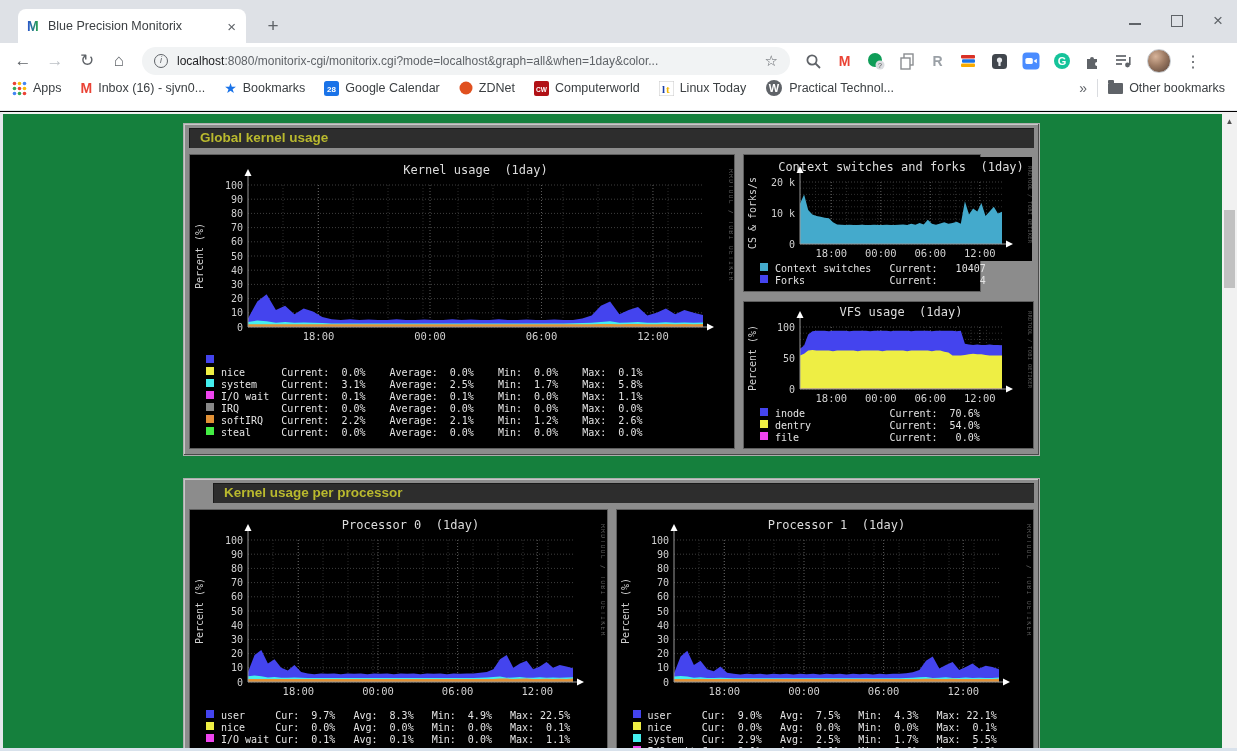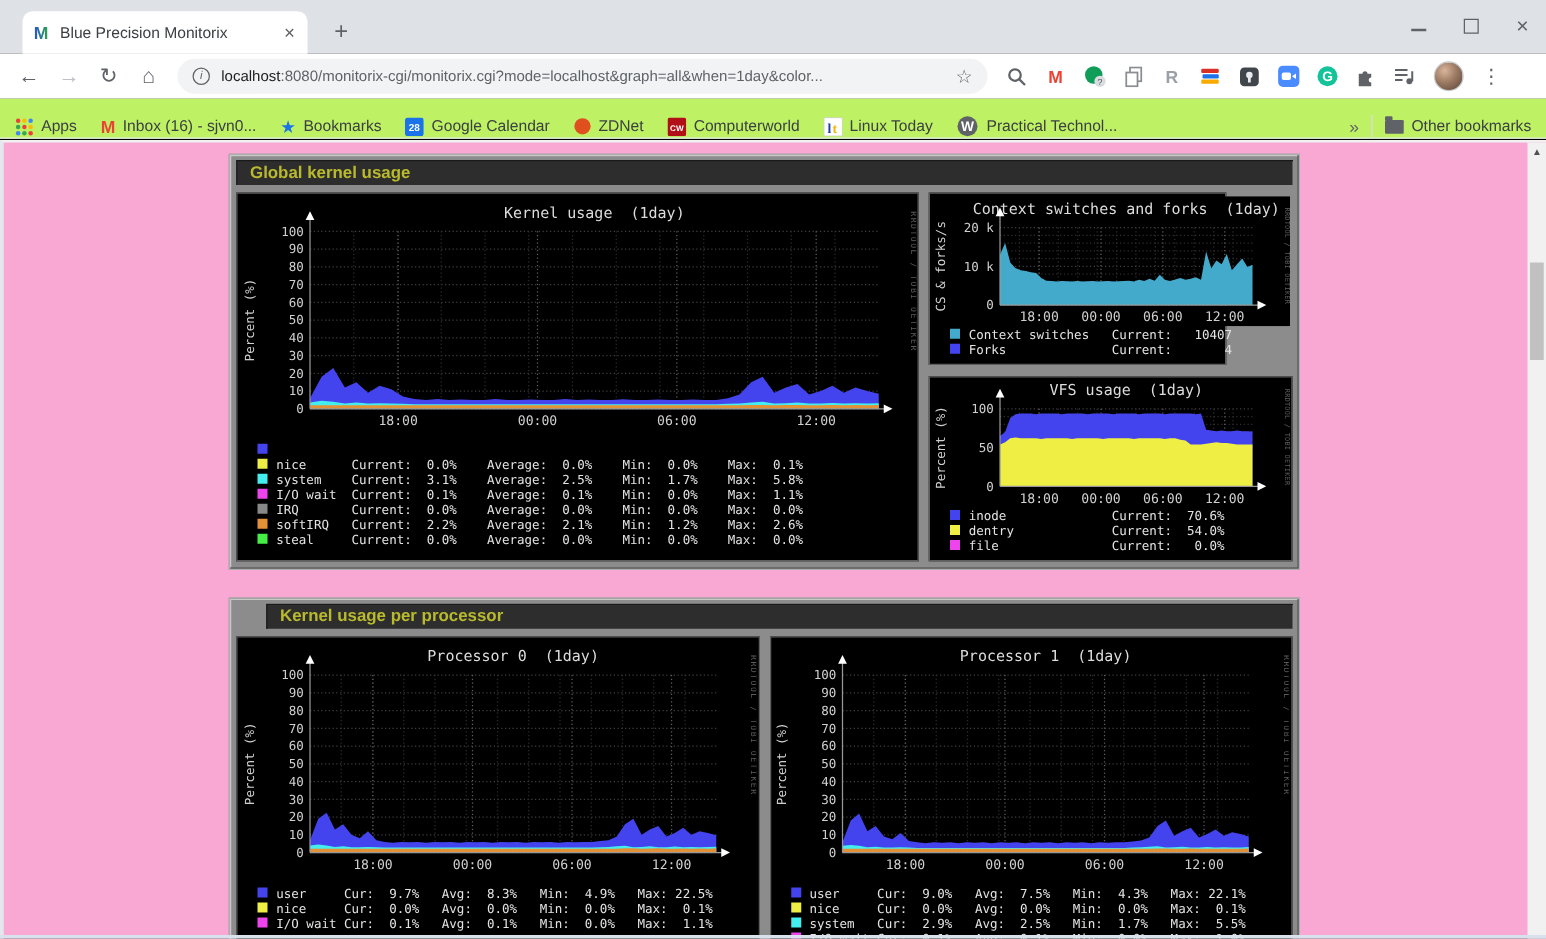--- a/index.html
+++ b/index.html
@@ -33,32 +33,32 @@
   .url .host { color:#202124; }
   .url .rest { color:#5f6368; }
   .star-btn { color:#5f6368; font-size:15px; flex:none; }
   .ext-row { display:flex; align-items:center; gap:12px; margin-left:14px; }
   .ext { width:19px; height:19px; display:flex; align-items:center; justify-content:center; position:relative; }
   .avatar { width:24px; height:24px; border-radius:50%;
             background:radial-gradient(circle at 35% 30%, #d8b49a 0%, #9c7a63 45%, #574237 100%);
             border:1px solid #c5c9ce; }
   .menu-dots { color:#5f6368; font-size:16px; padding:0 4px; }
 
-  .bookmarksbar { position:absolute; top:79px; left:0; right:0; height:32px; background:#bef264;
-                  display:flex; align-items:flex-end; padding:0 12px; font-size:12.5px; color:#3c4043;
+  .bookmarksbar { position:absolute; top:79px; left:0; right:0; height:32px; background:#ffffff;
+                  display:flex; align-items:flex-start; padding:0 12px; font-size:12.5px; color:#3c4043;
                   border-bottom:1px solid #e8eaed; }
   .bm { display:flex; align-items:center; gap:6px; margin-right:19px; white-space:nowrap; }
   .bm-right { margin-left:auto; display:flex; align-items:center; gap:10px; }
   .bm-sep { width:1px; height:18px; background:#dadce0; }
   .folder { width:15px; height:11px; background:#5f6368; border-radius:1px; position:relative; display:inline-block; }
   .folder:before { content:""; position:absolute; top:-3px; left:0; width:6px; height:3px; background:#5f6368;
                    border-radius:1px 1px 0 0; }
 
   
-  .page { position:absolute; top:112px; left:0; right:0; bottom:0; background:#f9a8d4;
+  .page { position:absolute; top:112px; left:0; right:0; bottom:0; background:#15803d;
           border-top:2px solid #f1f1f1; border-left:3px solid #e4e7eb; }
   .bottom-edge { position:absolute; left:0; right:0; bottom:0; height:3px; background:#d9e2ec; z-index:60; }
 
   .section { position:absolute; background:#8c8c8c; border:1px solid #adadad;
              box-shadow:inset -1px -1px 0 #4a4a4a, inset 1px 1px 0 #c8c8c8; padding:4px 5px 6px 5px; }
   .sec-title { background:#2d2d2d; height:20px; line-height:20px; padding-left:11px;
                font-size:13.5px; font-weight:bold; margin-bottom:6px;
                box-shadow:inset 1px 1px 0 #1a1a1a; }
   .sec-body { display:flex; gap:8px; }
   .col { display:flex; flex-direction:column; gap:9px; }

